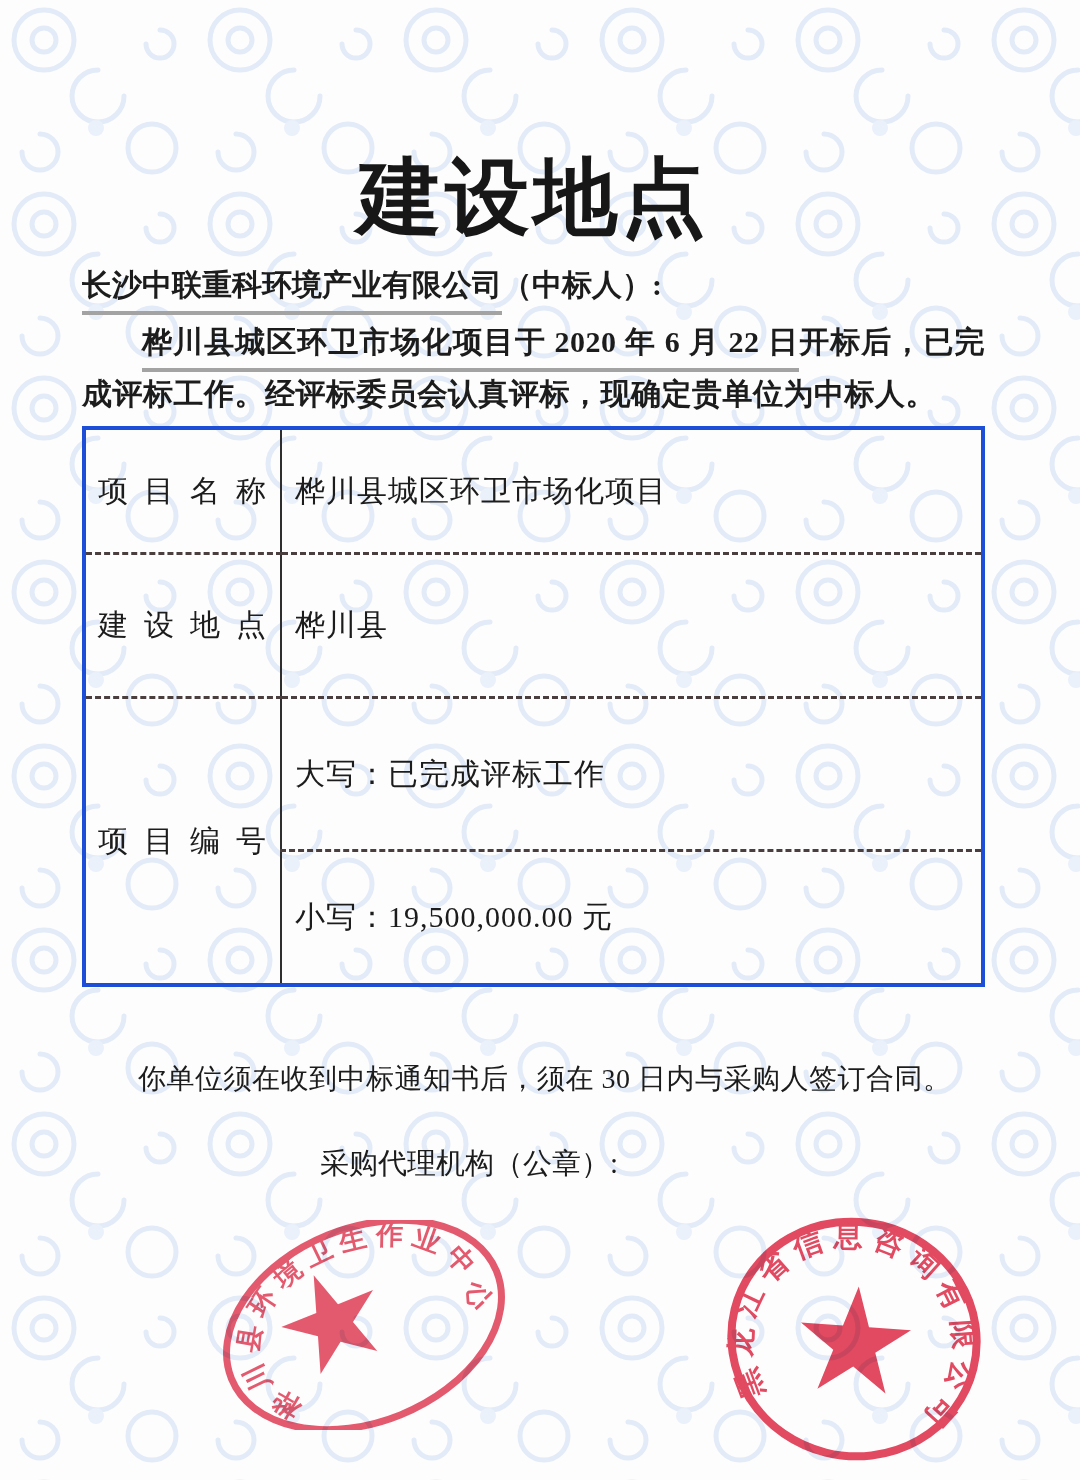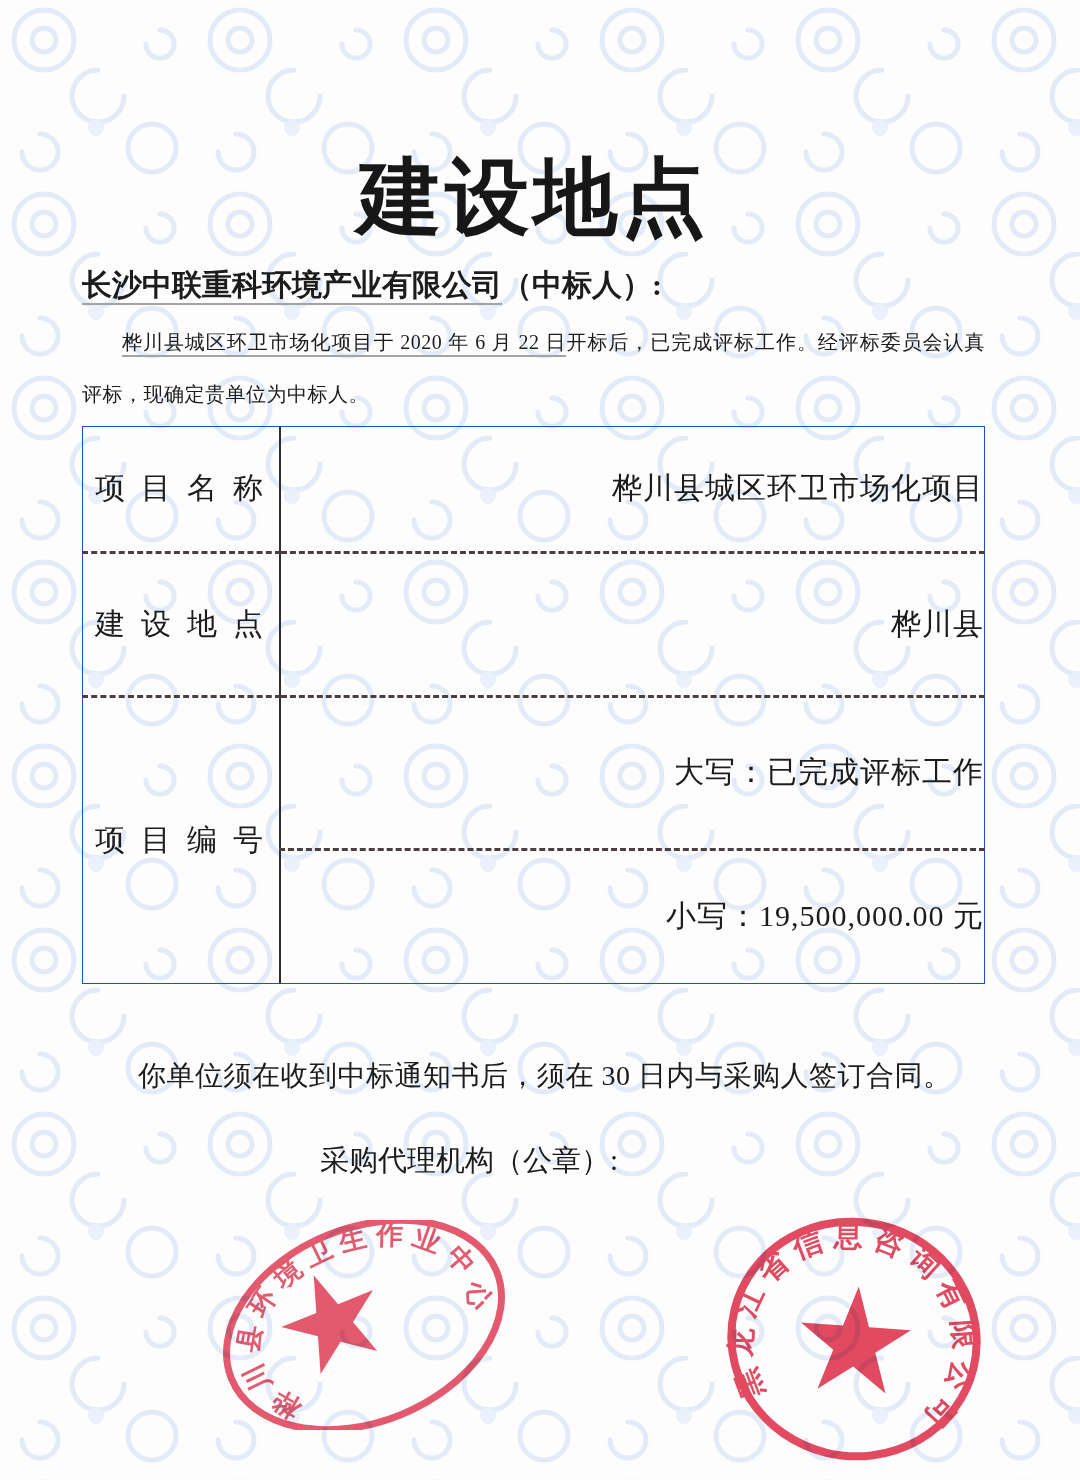--- a/index.html
+++ b/index.html
@@ -16,37 +16,37 @@
   .doc-title {
     margin-top:148px; text-align:center;
     font-size:84px; font-weight:600; letter-spacing:4px;
     line-height:1.2; color:#171717;
   }
   .project-no {
     margin-top:100px; text-align:right; padding-right:16px;
     font-size:28px; line-height:1.3; letter-spacing:1px;
   }
   .addressee { margin-top:16px; font-size:30px; font-weight:600; line-height:1.3; }
-  .u { border-bottom:2px solid #a3a3a3; padding-bottom:2px; }
+  .u { border-bottom:4px solid #a3a3a3; padding-bottom:10px; }
 
   .body-para {
-    margin-top:12px; font-size:20px; line-height:52px;
-    text-align:justify; text-indent:2em; letter-spacing:0.5px;
+    margin-top:12px; font-size:30px; line-height:52px;
+    text-align:justify; text-indent:2em; letter-spacing:0.5px;font-weight:bold;
   }
 
   table.award {
     margin-top:6px; width:903px; border-collapse:collapse;
-    border:1px solid #1d4ed8; table-layout:fixed;text-align:right;
+    border:4px solid #1d4ed8; table-layout:fixed;
   }
   table.award td { vertical-align:middle; font-size:30px; }
   td.lbl {
     width:197px; border-right:2px solid #2e2e2e;
     padding-left:12px; letter-spacing:16px; white-space:nowrap;
   }
-  td.val { padding-left:24px; letter-spacing:1px; }
+  td.val { padding-left:13px; letter-spacing:1px; }
   tr.r1 td { height:126px; }
   tr.r2 td { height:144px; border-top:3px dashed #4a3e3e;font-family:Liberation Mono, monospace; }
   tr.r3a td { height:153px; border-top:3px dashed #4a3e3e; }
   tr.r3b td.val { height:134px; border-top:3px dashed #4a3e3e; }
 
   .notice {
     margin-top:66px; font-size:28px; line-height:52px;
     text-indent:2em; letter-spacing:0.5px;
   }
   .sig-row { display:flex; margin-top:38px; font-size:29px; line-height:1.4; }

